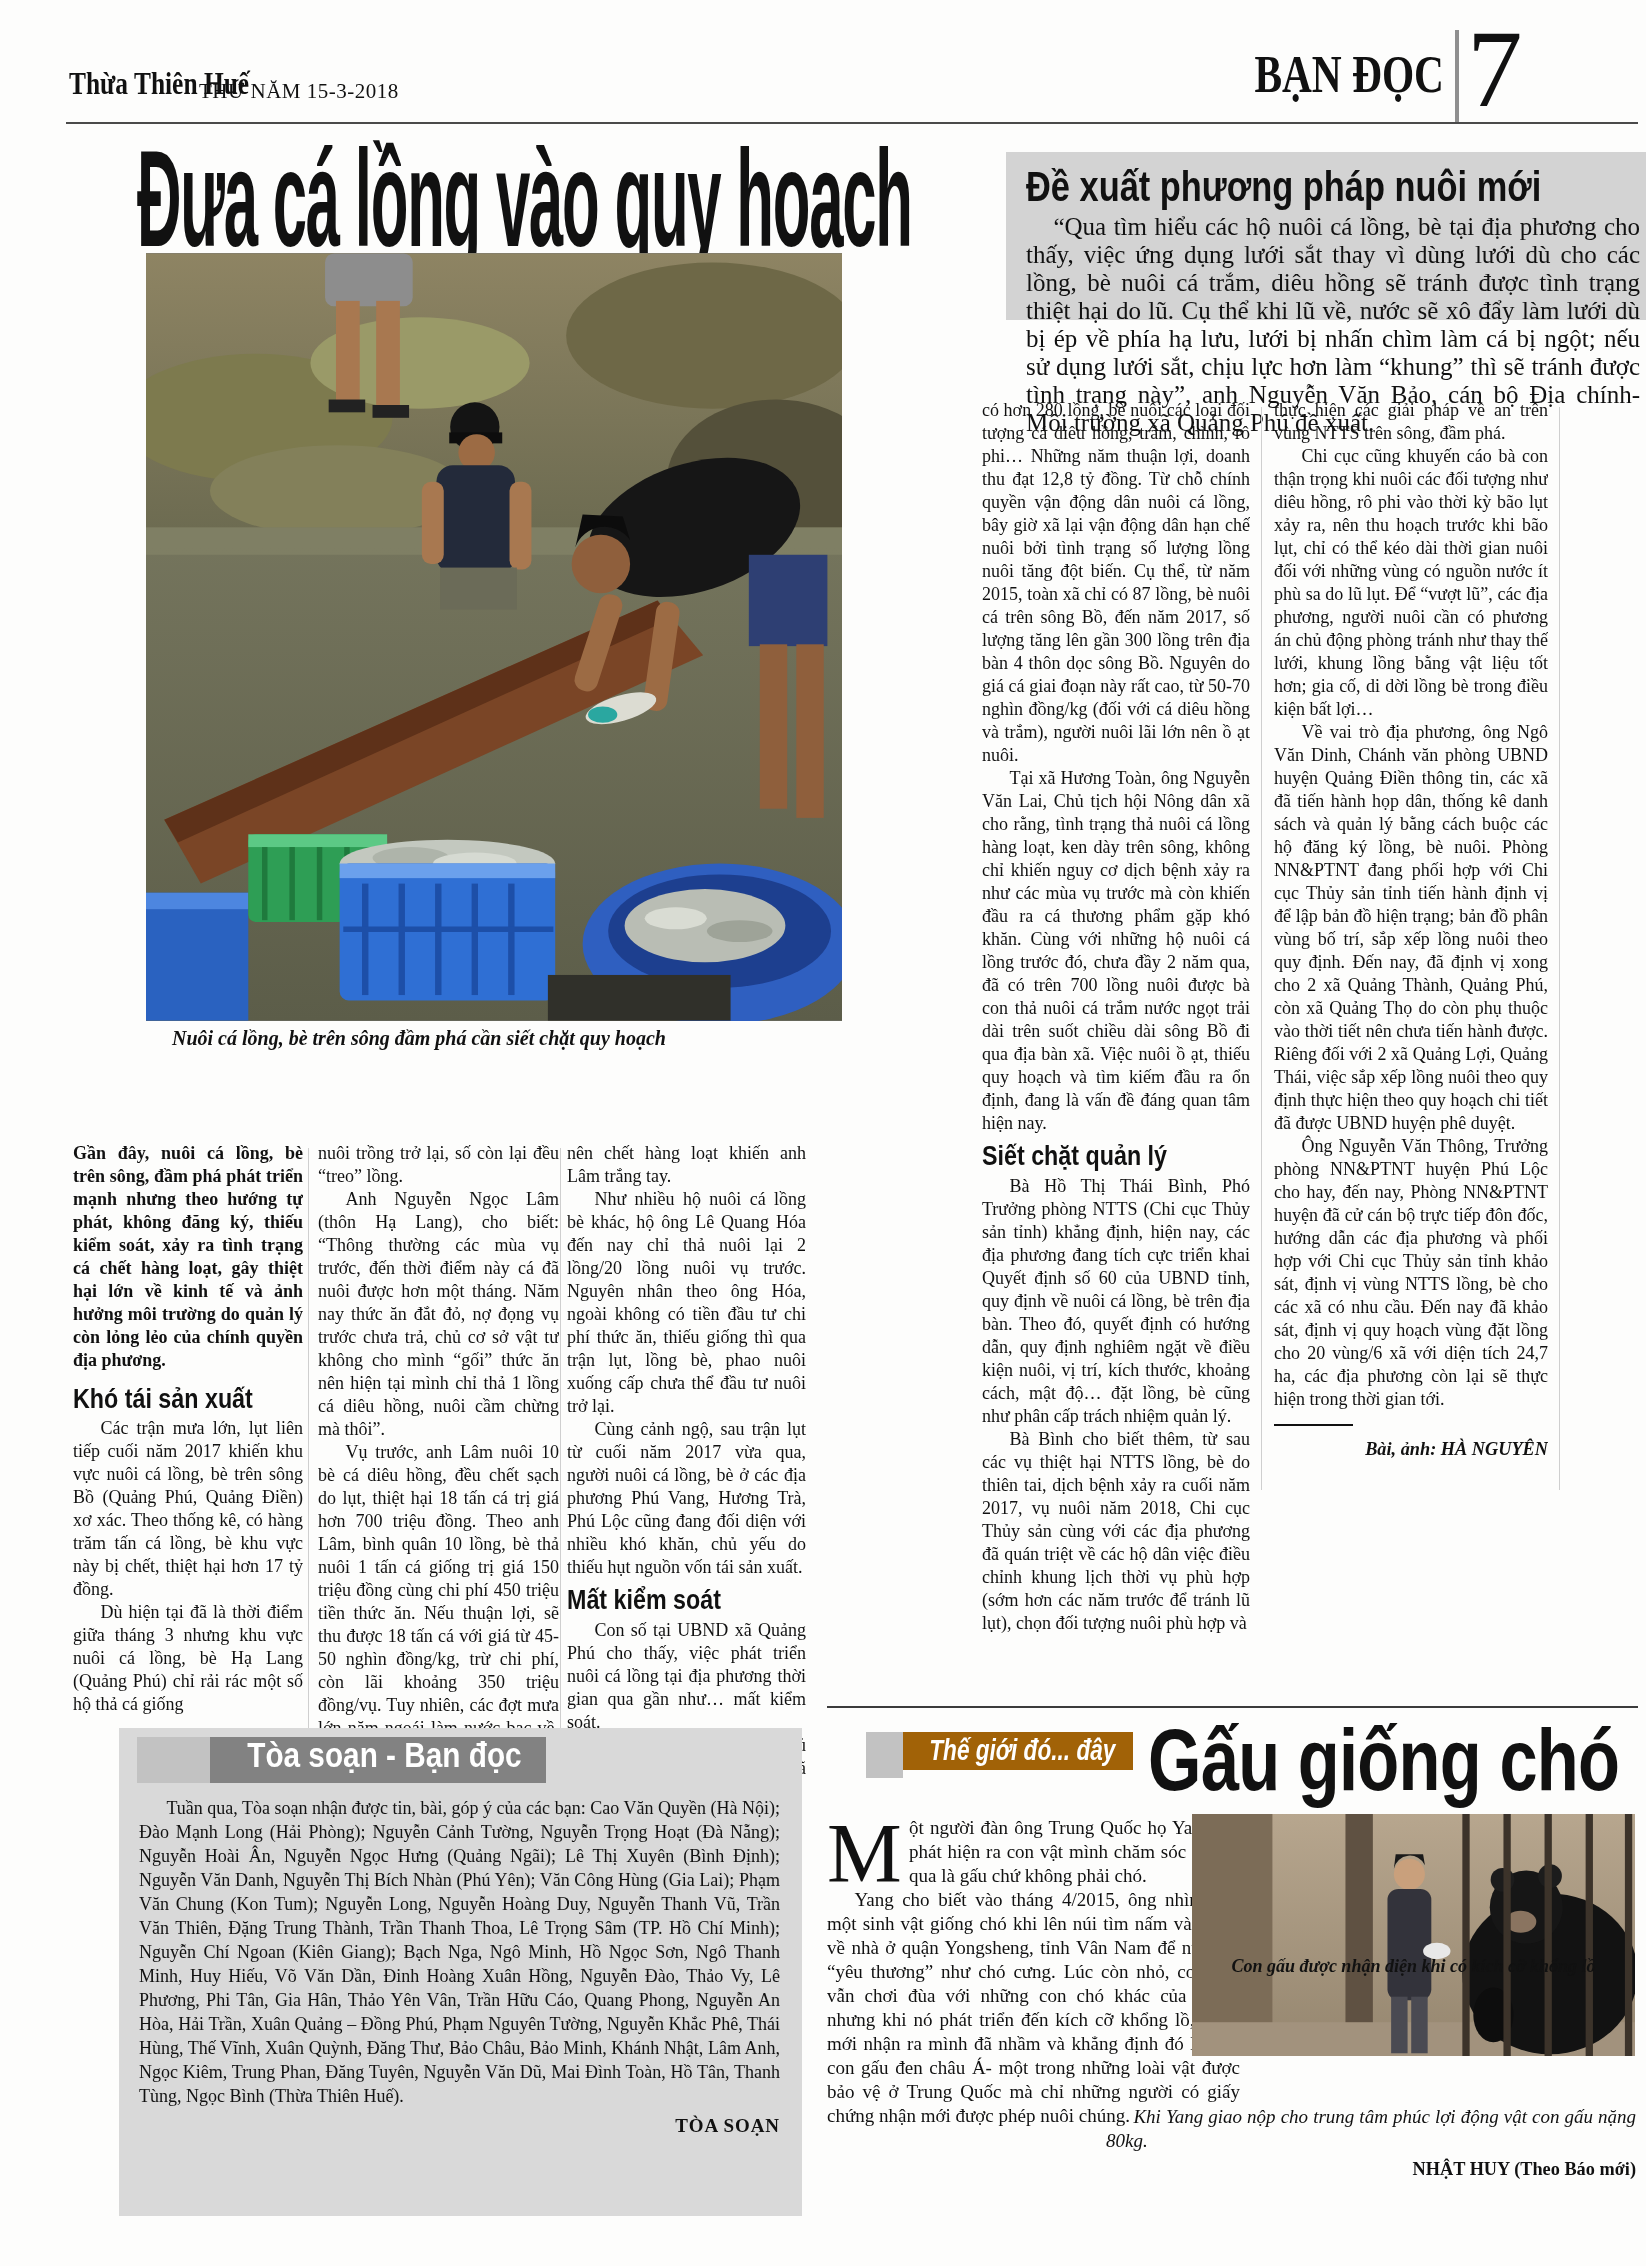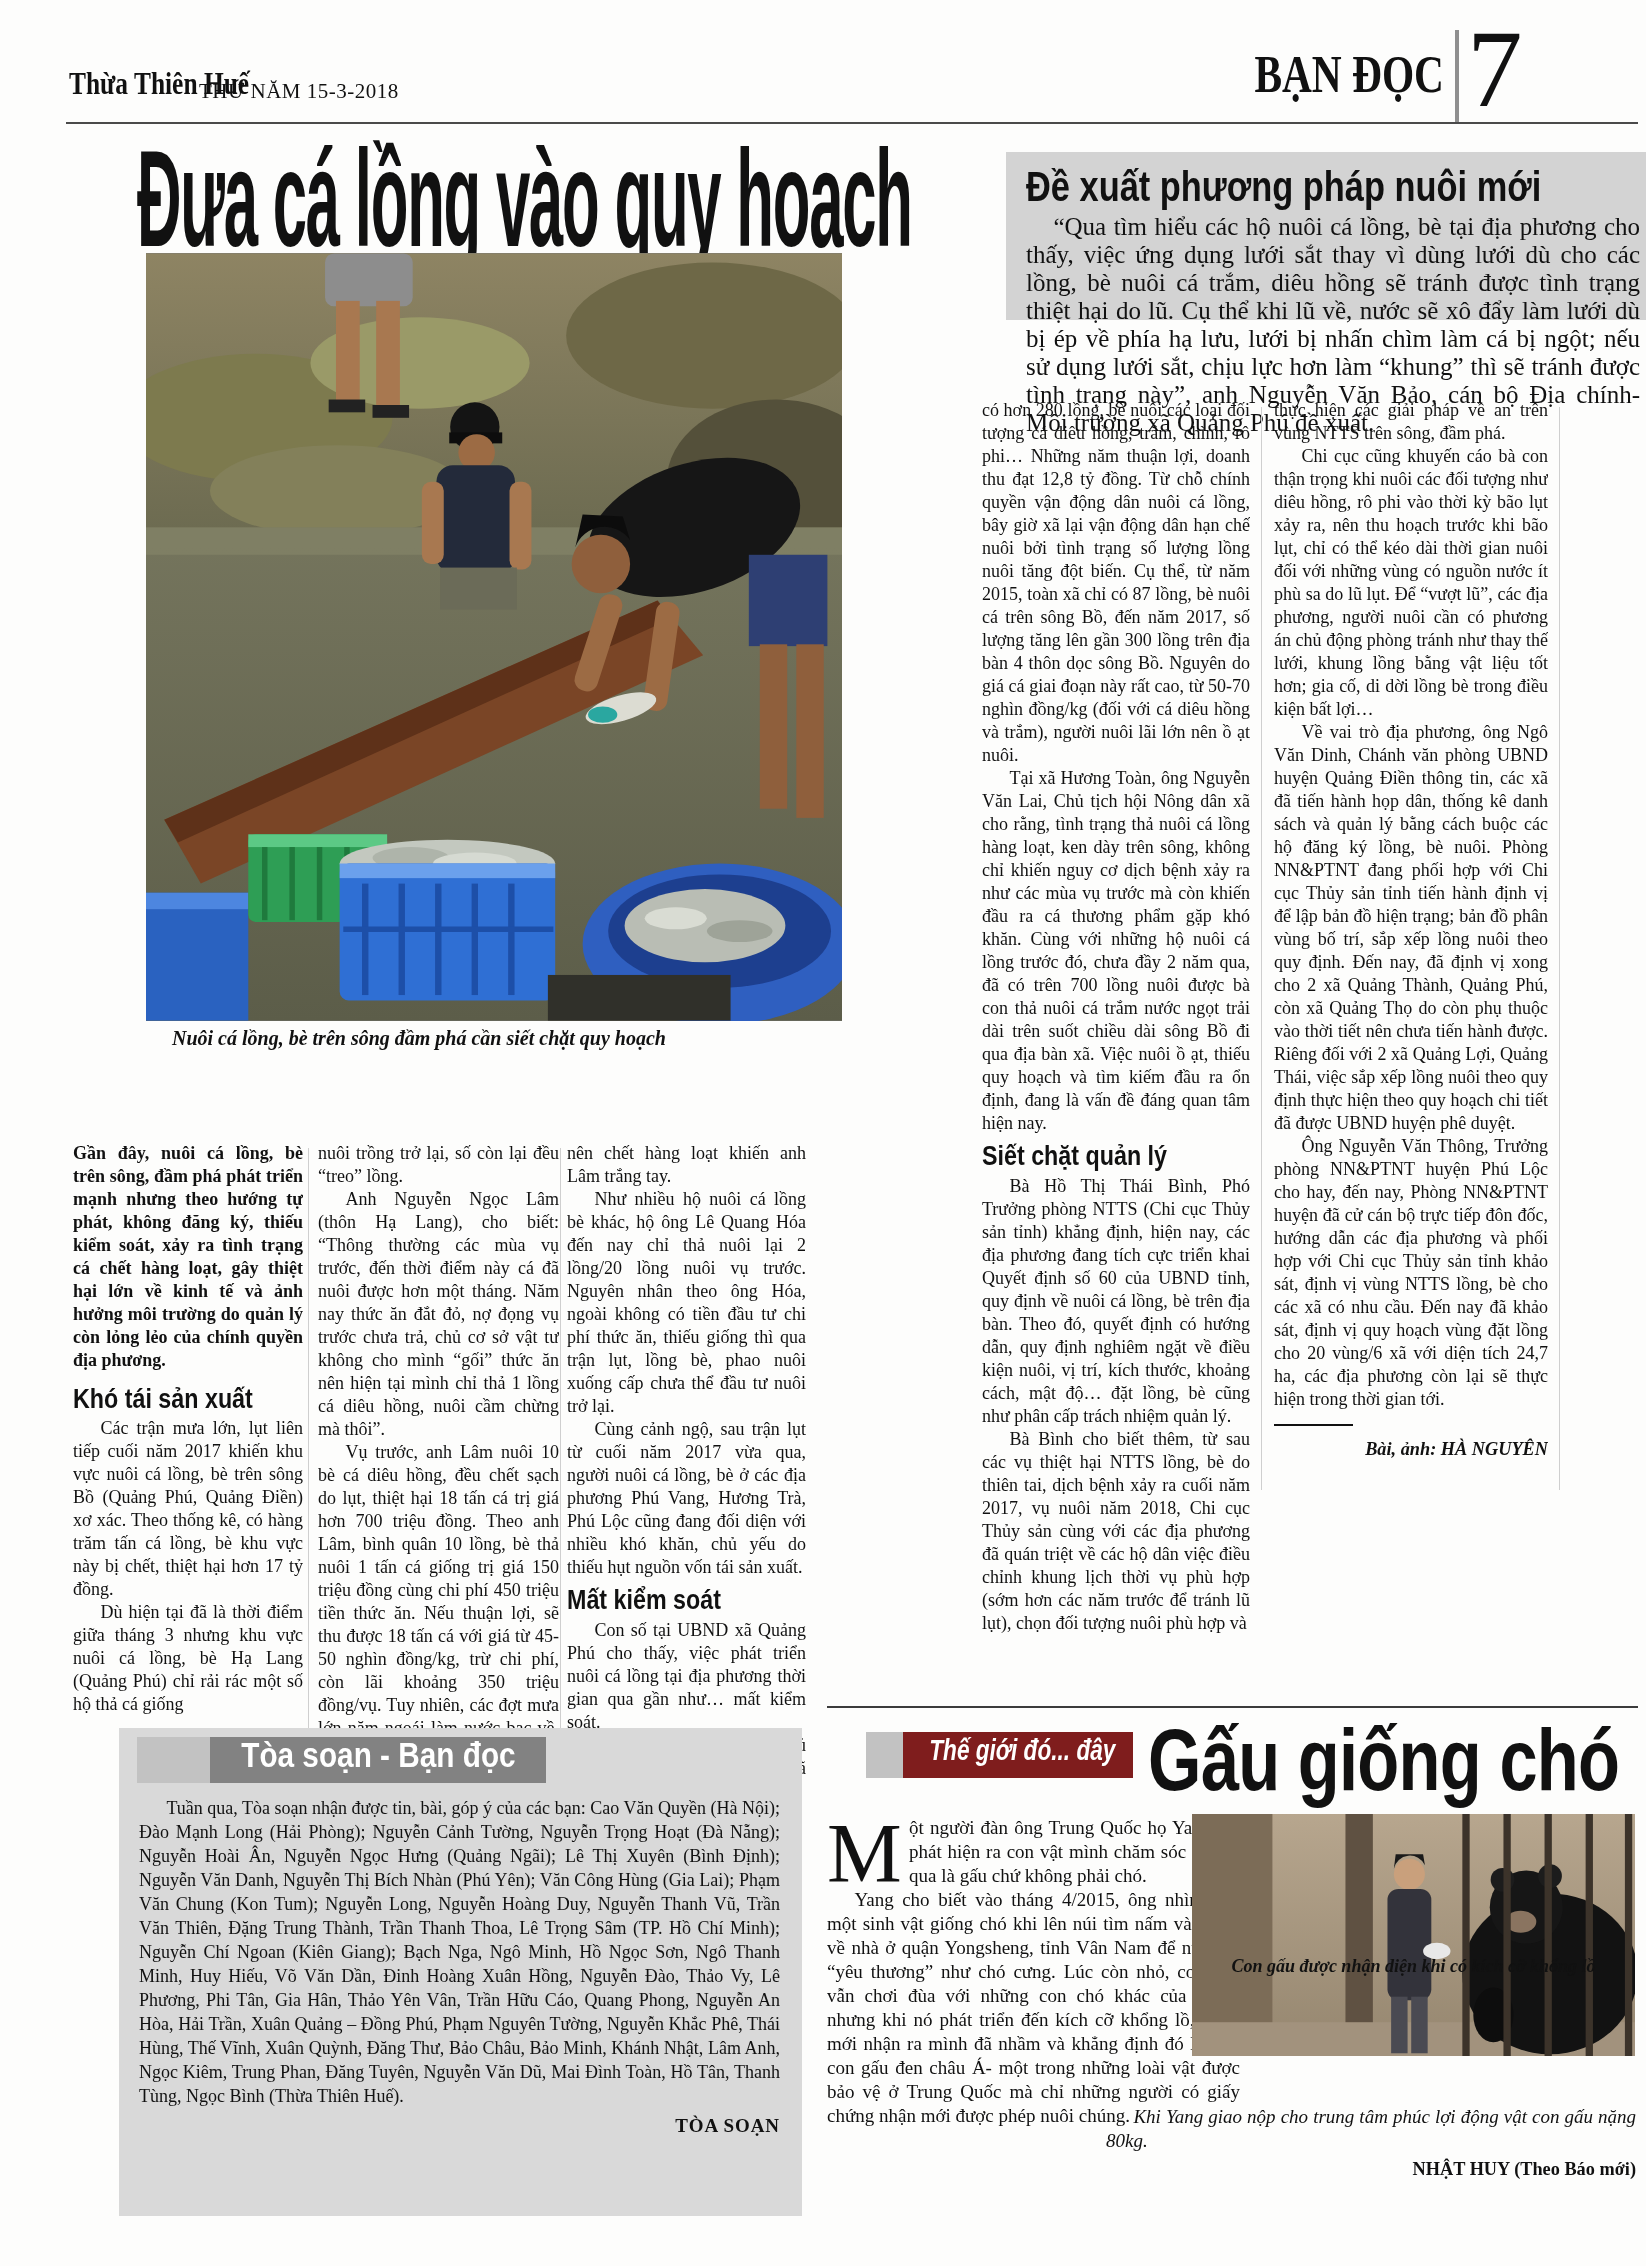--- a/index.html
+++ b/index.html
@@ -19,21 +19,21 @@
         margin-bottom:12.8px !important;}
   .quote-box{background:#d3d3d3;}
   .quote-box .qbody{font-size:25px;line-height:28px;text-align:justify;text-indent:27.4px;margin-top:5.5px;}
   .caption{font-style:italic;font-weight:600;font-size:20px;}
   .photo-frame{background:#777;overflow:hidden;}
   .rule-v{background:#cfcfcf;width:0.9px;}
   .stats{font-weight:700;font-size:18px;line-height:22.4px;text-align:justify;text-indent:27.4px;margin-top:9.1px;}
   .byline{font-weight:700;font-style:italic;font-size:18.3px;text-align:right;margin-top:12.8px;}
   .graybox{background:#d9d9d9;}
   .barsq{background:#c2c2c2;}
-  .bar{background:#828282;color:#fff;text-align:center;text-decoration:underline;}
+  .bar{background:#828282;color:#fff;text-align:right;text-decoration:underline;}
   .bar .cond{color:#fff;}
   .toasoan-body p{margin:0;text-align:justify;text-indent:27.4px;font-size:18px;line-height:24px;}
   .toasoan-sign{font-weight:700;font-size:19px;text-align:right;margin-top:7.3px;letter-spacing:0.9px;}
   .bear-text p{margin:0;text-align:justify;font-size:19px;line-height:24px;}
   .bear-text p.p2{text-indent:27.4px;}
   .dropcap{float:left;font-size:84px;line-height:68px;padding:3.7px 7.3px 0 0;font-family:"Liberation Serif",serif;}
   .bear-caption{font-weight:700;font-style:italic;font-size:18px;text-align:center;}
   .bear-after p{margin:0;text-align:justify;text-indent:27.4px;font-size:19px;line-height:24px;font-style:italic;}
   .bear-byline{font-weight:700;font-size:18.3px;text-align:right;margin-top:5.5px;}
 </style>
@@ -203,21 +203,21 @@
   <div class="abs bar" style="left:91px;top:9.1px;width:336px;height:46px;line-height:46px;">
     <span class="cond" style="font-size:35px;transform:scaleX(.85);transform-origin:50% 50%;">Tòa soạn - Bạn đọc</span>
   </div>
   <div class="toasoan-body abs" style="left:20px;top:68px;width:641px;">
     <p>Tuần qua, Tòa soạn nhận được tin, bài, góp ý của các bạn: Cao Văn Quyền (Hà Nội); Đào Mạnh Long (Hải Phòng); Nguyễn Cảnh Tường, Nguyễn Trọng Hoạt (Đà Nẵng); Nguyễn Hoài Ân, Nguyễn Ngọc Hưng (Quảng  Ngãi); Lê Thị Xuyên (Bình Định);  Nguyễn Văn Danh, Nguyễn Thị Bích Nhàn (Phú Yên); Văn Công Hùng (Gia Lai);  Phạm Văn Chung (Kon Tum); Nguyễn Long, Nguyễn Hoàng Duy, Nguyễn Thanh Vũ, Trần Văn Thiên, Đặng Trung Thành, Trần Thanh Thoa, Lê Trọng Sâm (TP. Hồ Chí Minh); Nguyễn Chí Ngoan (Kiên Giang); Bạch Nga, Ngô Minh, Hồ Ngọc Sơn, Ngô Thanh Minh, Huy Hiếu, Võ Văn Dần, Đinh Hoàng Xuân Hồng, Nguyễn Đào, Thảo Vy, Lê Phương, Phi Tân, Gia Hân, Thảo Yên Vân, Trần Hữu Cáo, Quang Phong, Nguyễn An Hòa, Hải Trần, Xuân Quảng – Đồng Phú, Phạm Nguyên Tường, Nguyễn Khắc Phê, Thái Hùng, Thế Vĩnh, Xuân Quỳnh, Đăng Thư, Bảo Châu, Bảo Minh, Khánh Nhật, Lâm Anh, Ngọc Kiêm, Trung Phan, Đăng Tuyên, Nguyễn Văn Dũ, Mai Đình Toàn, Hồ Tân, Thanh Tùng, Ngọc Bình (Thừa Thiên Huế).</p>
     <div class="toasoan-sign">TÒA SOẠN</div>
   </div>
 </div>
 
 <div class="abs barsq" style="left:866px;top:1732px;width:37px;height:46px;"></div>
-<div class="abs bar" style="left:903px;top:1732px;width:230px;height:46px;line-height:46px;background:#7f1d1d;">
+<div class="abs bar" style="left:903px;top:1732px;width:230px;height:38px;line-height:46px;background:#a16207;">
   <span class="cond" style="font-size:29px;font-style:italic;transform:scaleX(.78);transform-origin:50% 50%;">Thế giới đó... đây</span>
 </div>
 <div class="abs" style="left:1148px;top:1716px;">
   <span class="cond" style="font-size:88px;letter-spacing:-0.9px;transform:scaleX(.78);">Gấu giống chó</span>
 </div>
 
 <div class="abs bear-text" style="left:827px;top:1816px;width:413px;height:384px;overflow:hidden;">
   <p><span class="dropcap">M</span><span>ột người đàn ông Trung Quốc họ Yang, đã phát hiện ra con vật mình chăm sóc 3 năm qua là gấu chứ không phải chó.</span></p>
   <p class="p2">Yang cho biết vào tháng 4/2015, ông nhìn thấy một sinh vật giống chó khi lên núi tìm nấm và mang về nhà ở quận Yongsheng, tỉnh Vân Nam để nuôi và “yêu thương” như chó cưng. Lúc còn nhỏ, con gấu vẫn chơi đùa với những con chó khác của Yang, nhưng khi nó phát triển đến kích cỡ khổng lồ, Yang mới nhận ra mình đã nhầm và khẳng định đó là một con gấu đen châu Á- một trong những loài vật được bảo vệ ở Trung Quốc mà chỉ những người có giấy chứng nhận mới được phép nuôi chúng.</p>
 </div>

